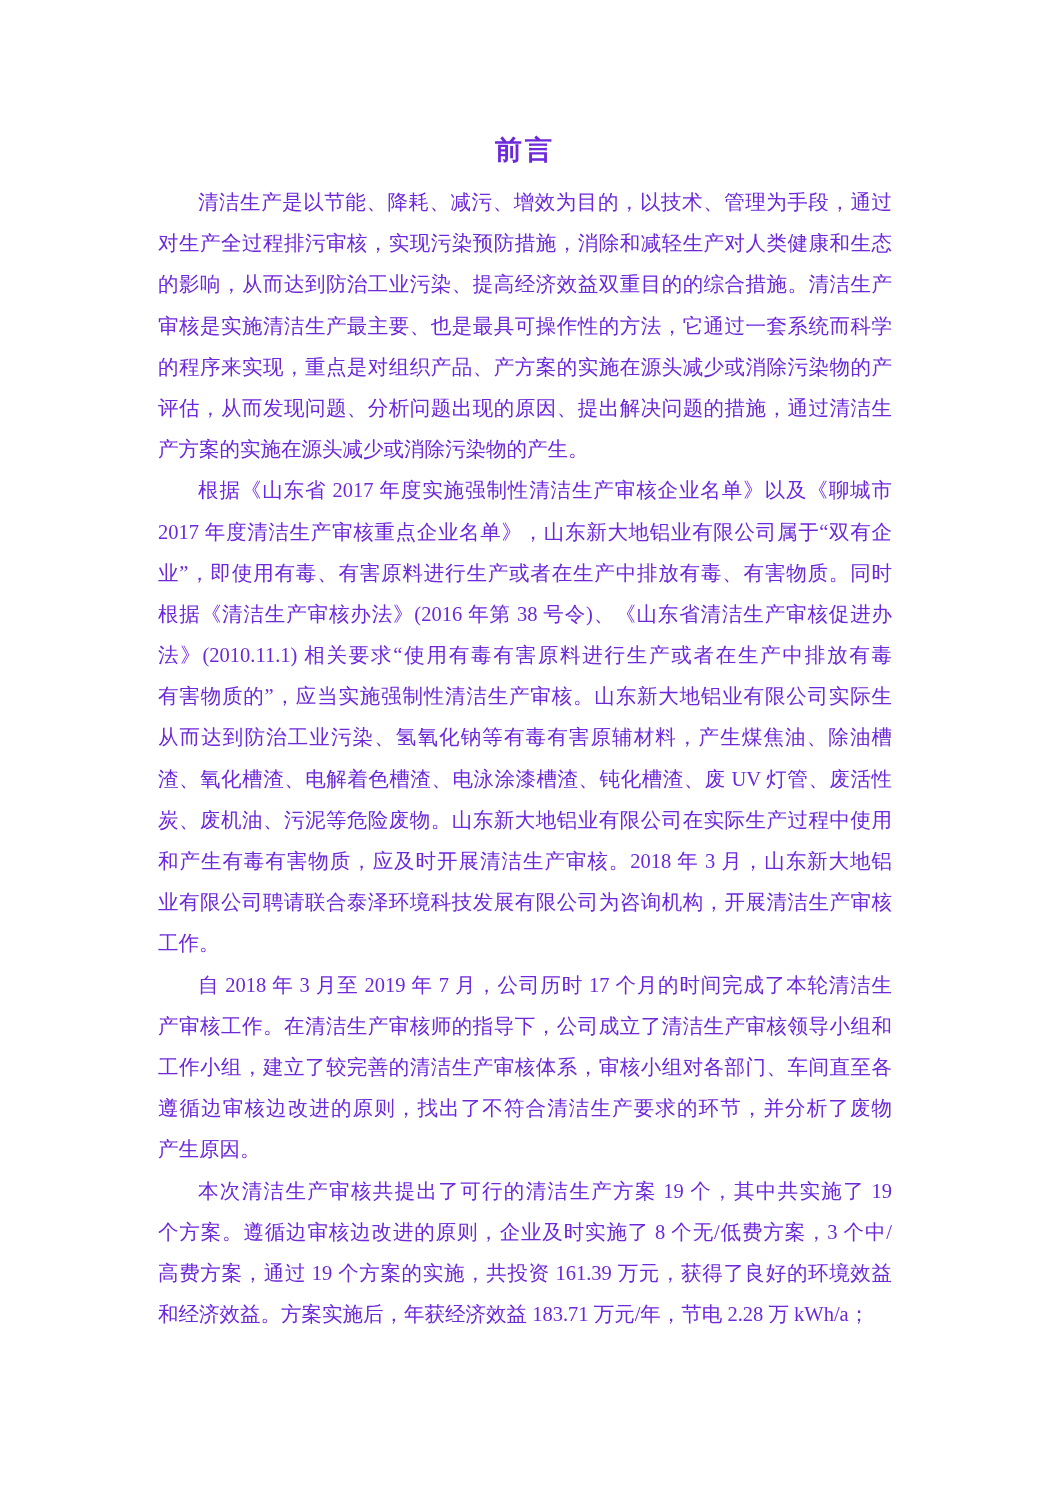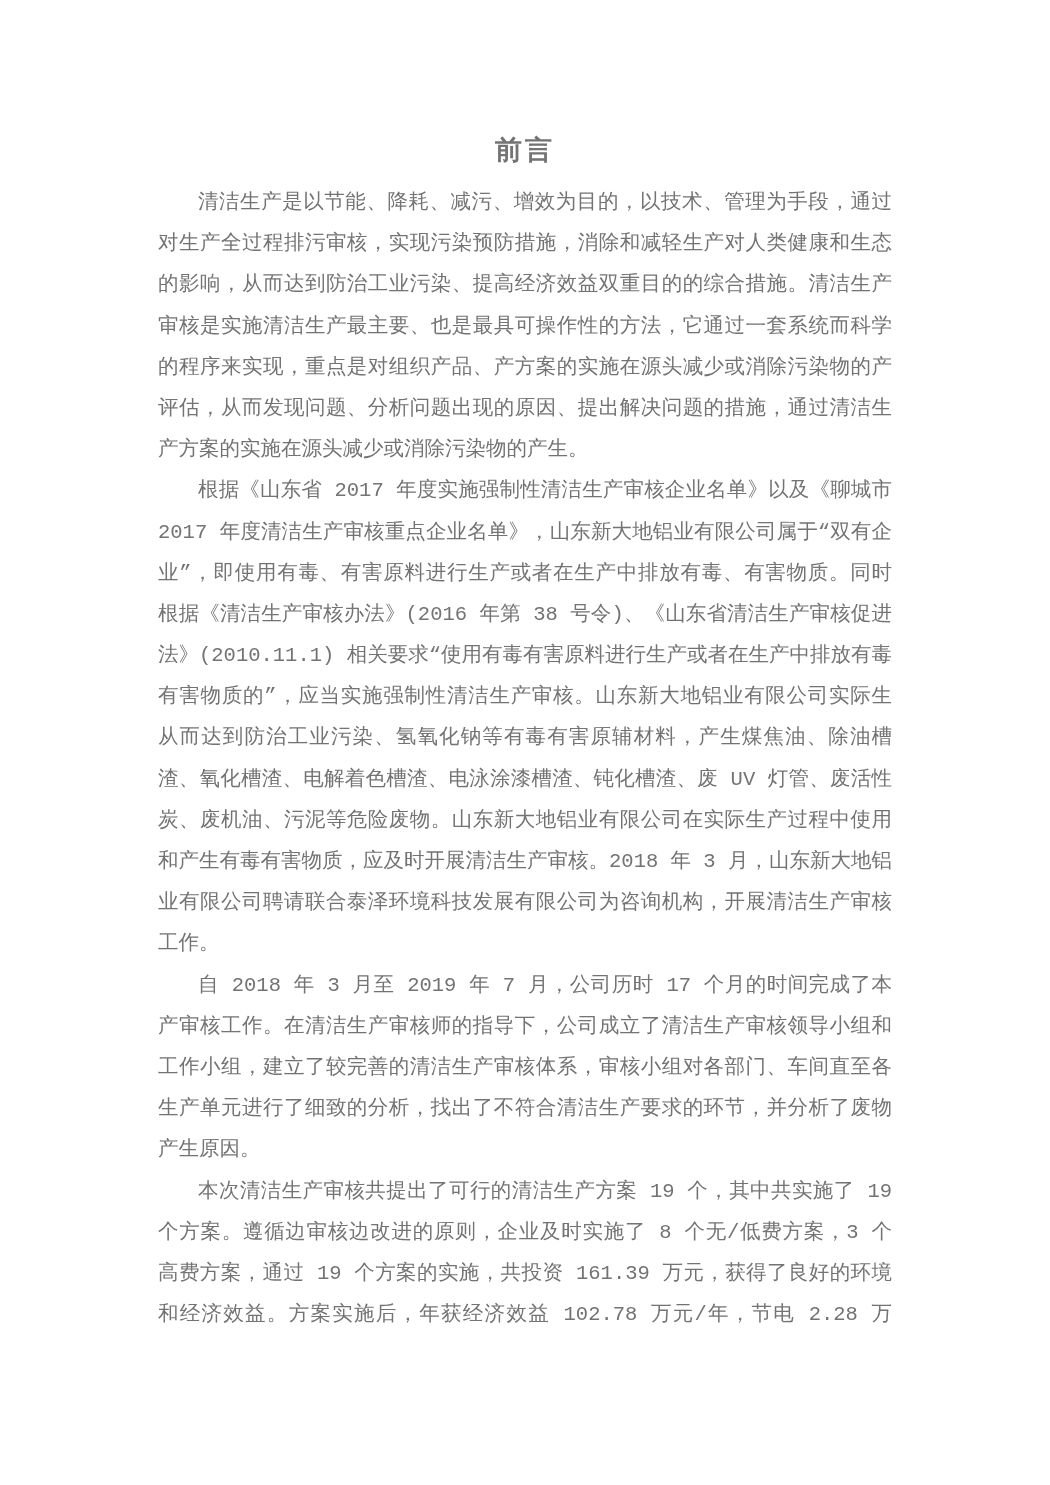--- a/index.html
+++ b/index.html
@@ -5,21 +5,21 @@
   html, body {
     margin: 0;
     padding: 0;
     background: #ffffff;
   }
   .page {
     position: relative;
     width: 1050px;
     height: 1485px;
     background: #ffffff;
-    color: #737373;
+    color: #6d28d9;
     font-family: "Liberation Serif", "DejaVu Serif", serif;
     overflow: hidden;
   }
   .doc-title {
     position: absolute;
     top: 134px;
     left: 0;
     width: 100%;
     margin: 0;
     text-align: center;
@@ -40,21 +40,20 @@
     margin: 0;
     padding: 0;
   }
   .line {
     height: 41.2px;
     line-height: 41.2px;
     text-align: justify;
     text-align-last: justify;
     overflow: hidden;
     white-space: normal;
-    font-family: Liberation Mono, monospace;
   }
   .line.first {
     text-indent: 40px;
   }
   .line.plast {
     text-align-last: left;
   }
 </style>
 </head>
 <body>
@@ -86,25 +85,25 @@
       <div class="line">炭、废机油、污泥等危险废物。山东新大地铝业有限公司在实际生产过程中使用</div>
       <div class="line">和产生有毒有害物质，应及时开展清洁生产审核。2018 年 3 月，山东新大地铝</div>
       <div class="line">业有限公司聘请联合泰泽环境科技发展有限公司为咨询机构，开展清洁生产审核</div>
       <div class="line plast">工作。</div>
     </div>
 
     <div class="paragraph">
       <div class="line first">自 2018 年 3 月至 2019 年 7 月，公司历时 17 个月的时间完成了本轮清洁生</div>
       <div class="line">产审核工作。在清洁生产审核师的指导下，公司成立了清洁生产审核领导小组和</div>
       <div class="line">工作小组，建立了较完善的清洁生产审核体系，审核小组对各部门、车间直至各</div>
-      <div class="line">生产单元进行了细致的分析，找出了不符合清洁生产要求的环节，并分析了废物</div>
+      <div class="line">遵循边审核边改进的原则，找出了不符合清洁生产要求的环节，并分析了废物</div>
       <div class="line plast">产生原因。</div>
     </div>
 
     <div class="paragraph">
       <div class="line first">本次清洁生产审核共提出了可行的清洁生产方案 19 个，其中共实施了 19</div>
       <div class="line">个方案。遵循边审核边改进的原则，企业及时实施了 8 个无/低费方案，3 个中/</div>
       <div class="line">高费方案，通过 19 个方案的实施，共投资 161.39 万元，获得了良好的环境效益</div>
-      <div class="line plast">和经济效益。方案实施后，年获经济效益 102.78 万元/年，节电 2.28 万 kWh/a；</div>
+      <div class="line plast">和经济效益。方案实施后，年获经济效益 183.71 万元/年，节电 2.28 万 kWh/a；</div>
     </div>
 
   </div>
 </div>
 
 </body></html>

